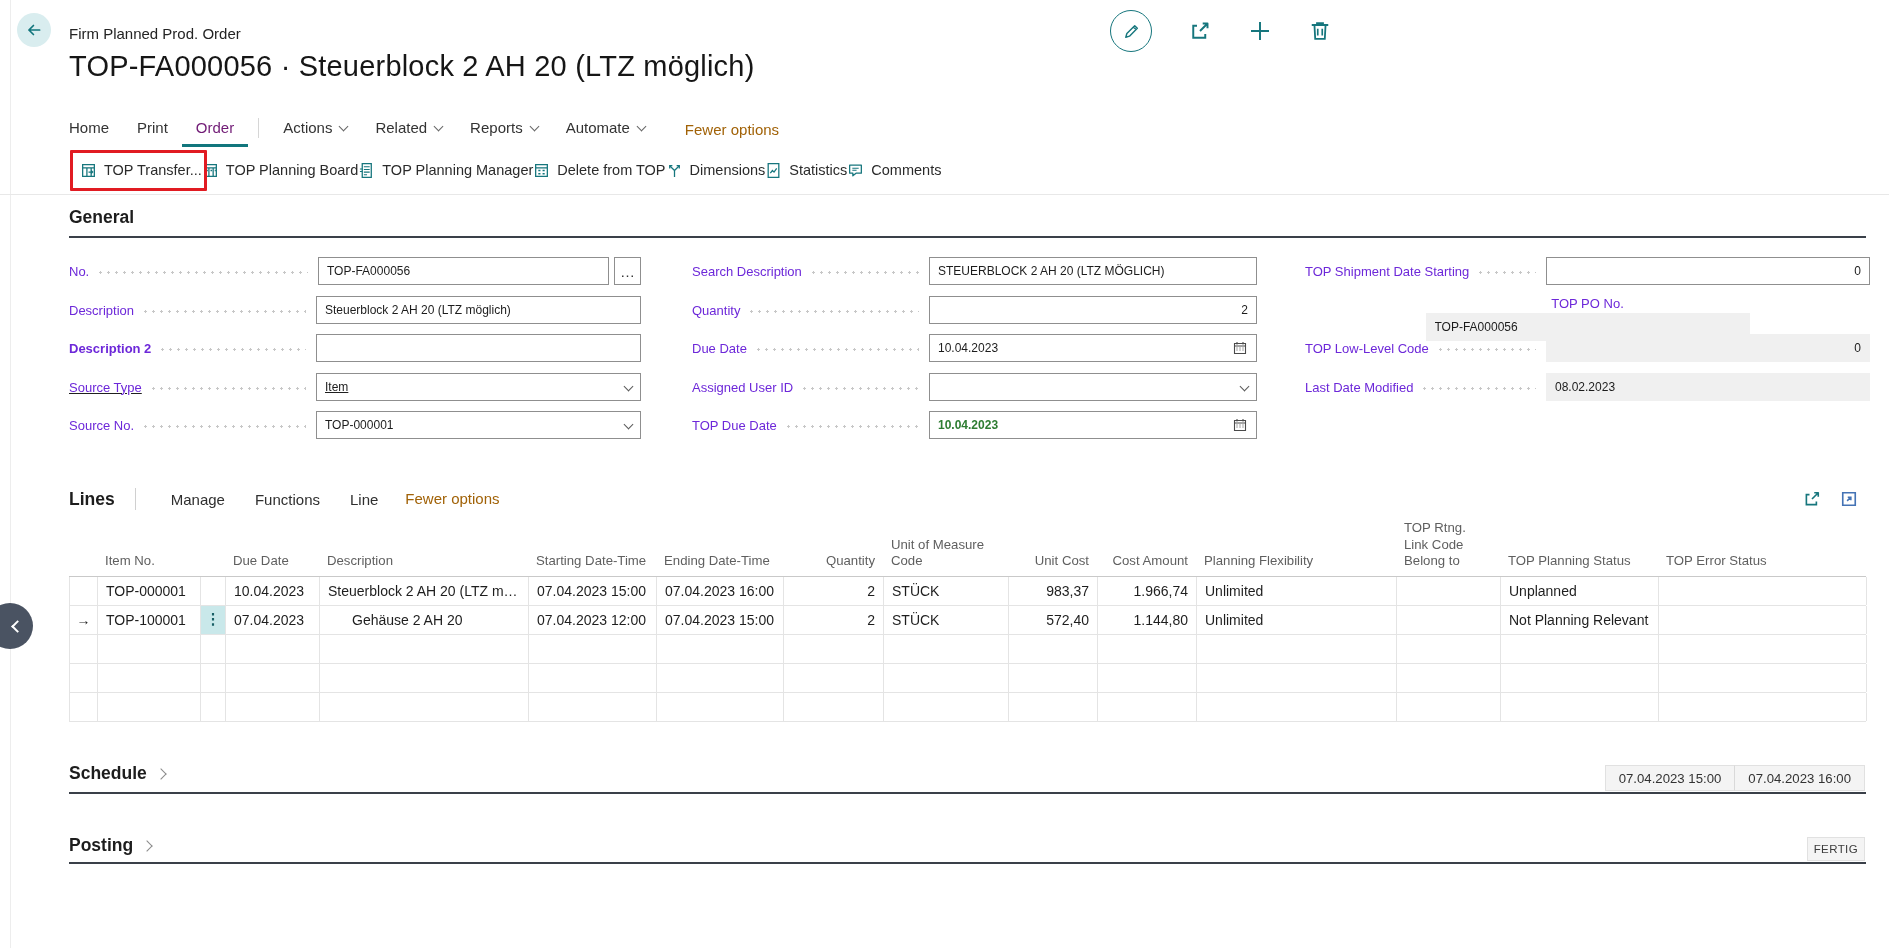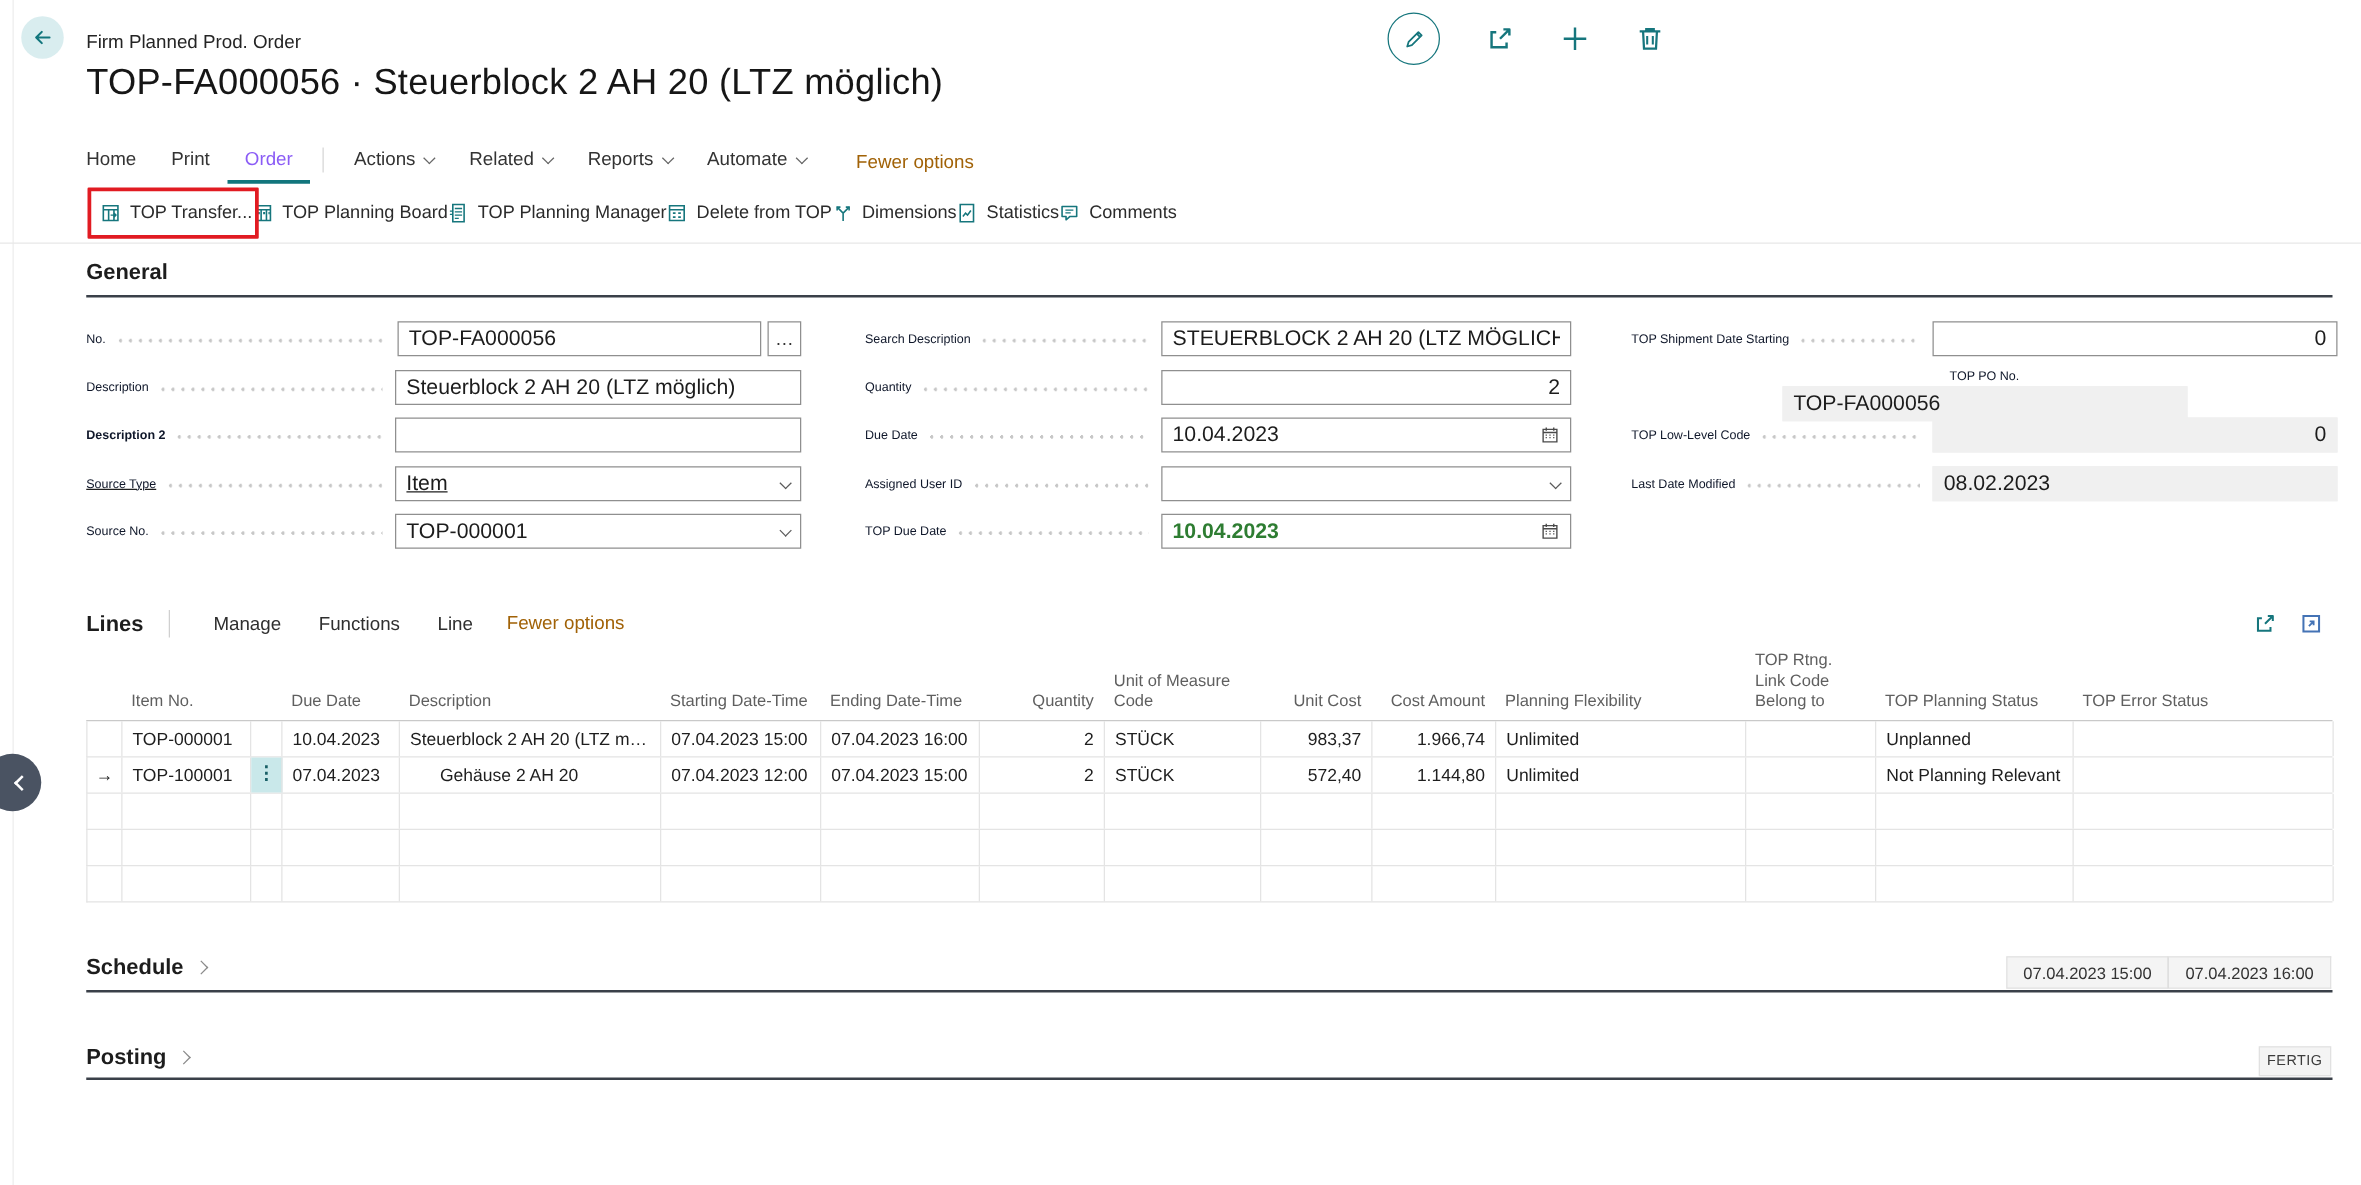--- a/index.html
+++ b/index.html
@@ -24,21 +24,21 @@
   .tb-icon { width:24px; height:24px; cursor:pointer; }
 
   .page-title { position:absolute; left:69px; top:50px; font-size:29px; font-weight:400;
     color:#161616; letter-spacing:0.2px; }
 
   
   .menu-row { position:absolute; left:69px; top:114px; height:32px; display:flex; align-items:center;
     font-size:15px; color:#333; }
   .menu-item { padding:6px 14px 8px 14px; cursor:pointer; border-bottom:3px solid transparent; display:flex; align-items:center; }
   .menu-item:first-child { padding-left:0; }
-  .menu-item.active { color:#8b5cf6; border-bottom-color:#12767d; }
+  .menu-item.active { color:#701a75; border-bottom-color:#12767d; }
   .menu-divider { width:1px; height:20px; background:#d6d6d6; margin:0 10px 4px 10px; }
   .fewer { color:#a16207; margin-left:26px; padding-bottom:2px; cursor:pointer; }
   .chev-down { display:inline-block; width:7px; height:7px; border-right:1.4px solid #666;
     border-bottom:1.4px solid #666; transform:rotate(45deg); margin-left:8px; margin-bottom:3px; }
 
   
   .action-row { position:absolute; left:80px; top:155px; height:30px; display:flex; align-items:center; }
   .action-btn { display:flex; align-items:center; gap:7px; font-size:14.5px; color:#2b2b2b; cursor:pointer; white-space:nowrap; }
   .action-btn svg { width:17px; height:17px; color:#16767d; flex:none; }
   .red-annotation { position:absolute; left:70px; top:150px; width:137px; height:41px;
@@ -47,26 +47,26 @@
 
   
   .section-heading { position:absolute; font-size:17.5px; font-weight:700; color:#1d1d1d; cursor:pointer;
     display:flex; align-items:center; }
   .hline { position:absolute; left:69px; width:1797px; height:2px; background:#3a4049; }
   .chev-right { display:inline-block; width:8px; height:8px; border-right:1.6px solid #8a8a8a;
     border-top:1.6px solid #8a8a8a; transform:rotate(45deg); margin-left:10px; }
 
   
   .frow { position:absolute; height:28px; display:flex; align-items:center; }
-  .flabel { font-size:10px; color:#0f172a; white-space:nowrap; }
+  .flabel { font-size:13px; color:#6d28d9; white-space:nowrap; }
   .leader { flex:1; height:3px; margin:2px 10px 0 10px; align-self:center;
     background-image:radial-gradient(circle at 1.5px 1.5px, #c7c7c7 1.2px, transparent 1.4px);
     background-size:8px 3px; background-repeat:repeat-x; }
   .fld { height:28px; border:1px solid #8f8f8f; background:#fff; display:flex; align-items:center;
-    padding:0 8px; font-size:17px; color:#1c1c1c; flex:none; }
+    padding:0 8px; font-size:12px; color:#1c1c1c; flex:none; }
   .fld.ro { background:#f0f0f0; border-color:#f0f0f0; }
   .fld .val { flex:1; white-space:nowrap; overflow:hidden; }
   .fld .val.num { text-align:right; }
   .fld .val.green { color:#2e7d32; font-weight:700; }
   .fld .chev-down { margin:0 0 2px 6px; border-color:#5a5a5a; }
   .fld svg.cal { width:16px; height:16px; color:#4a4a4a; margin-left:6px; flex:none; }
   .assist { width:27px; height:28px; border:1px solid #8f8f8f; background:#fff; font-size:15px;
     color:#333; margin-left:5px; cursor:pointer; display:flex; align-items:center; justify-content:center; }
 
   

